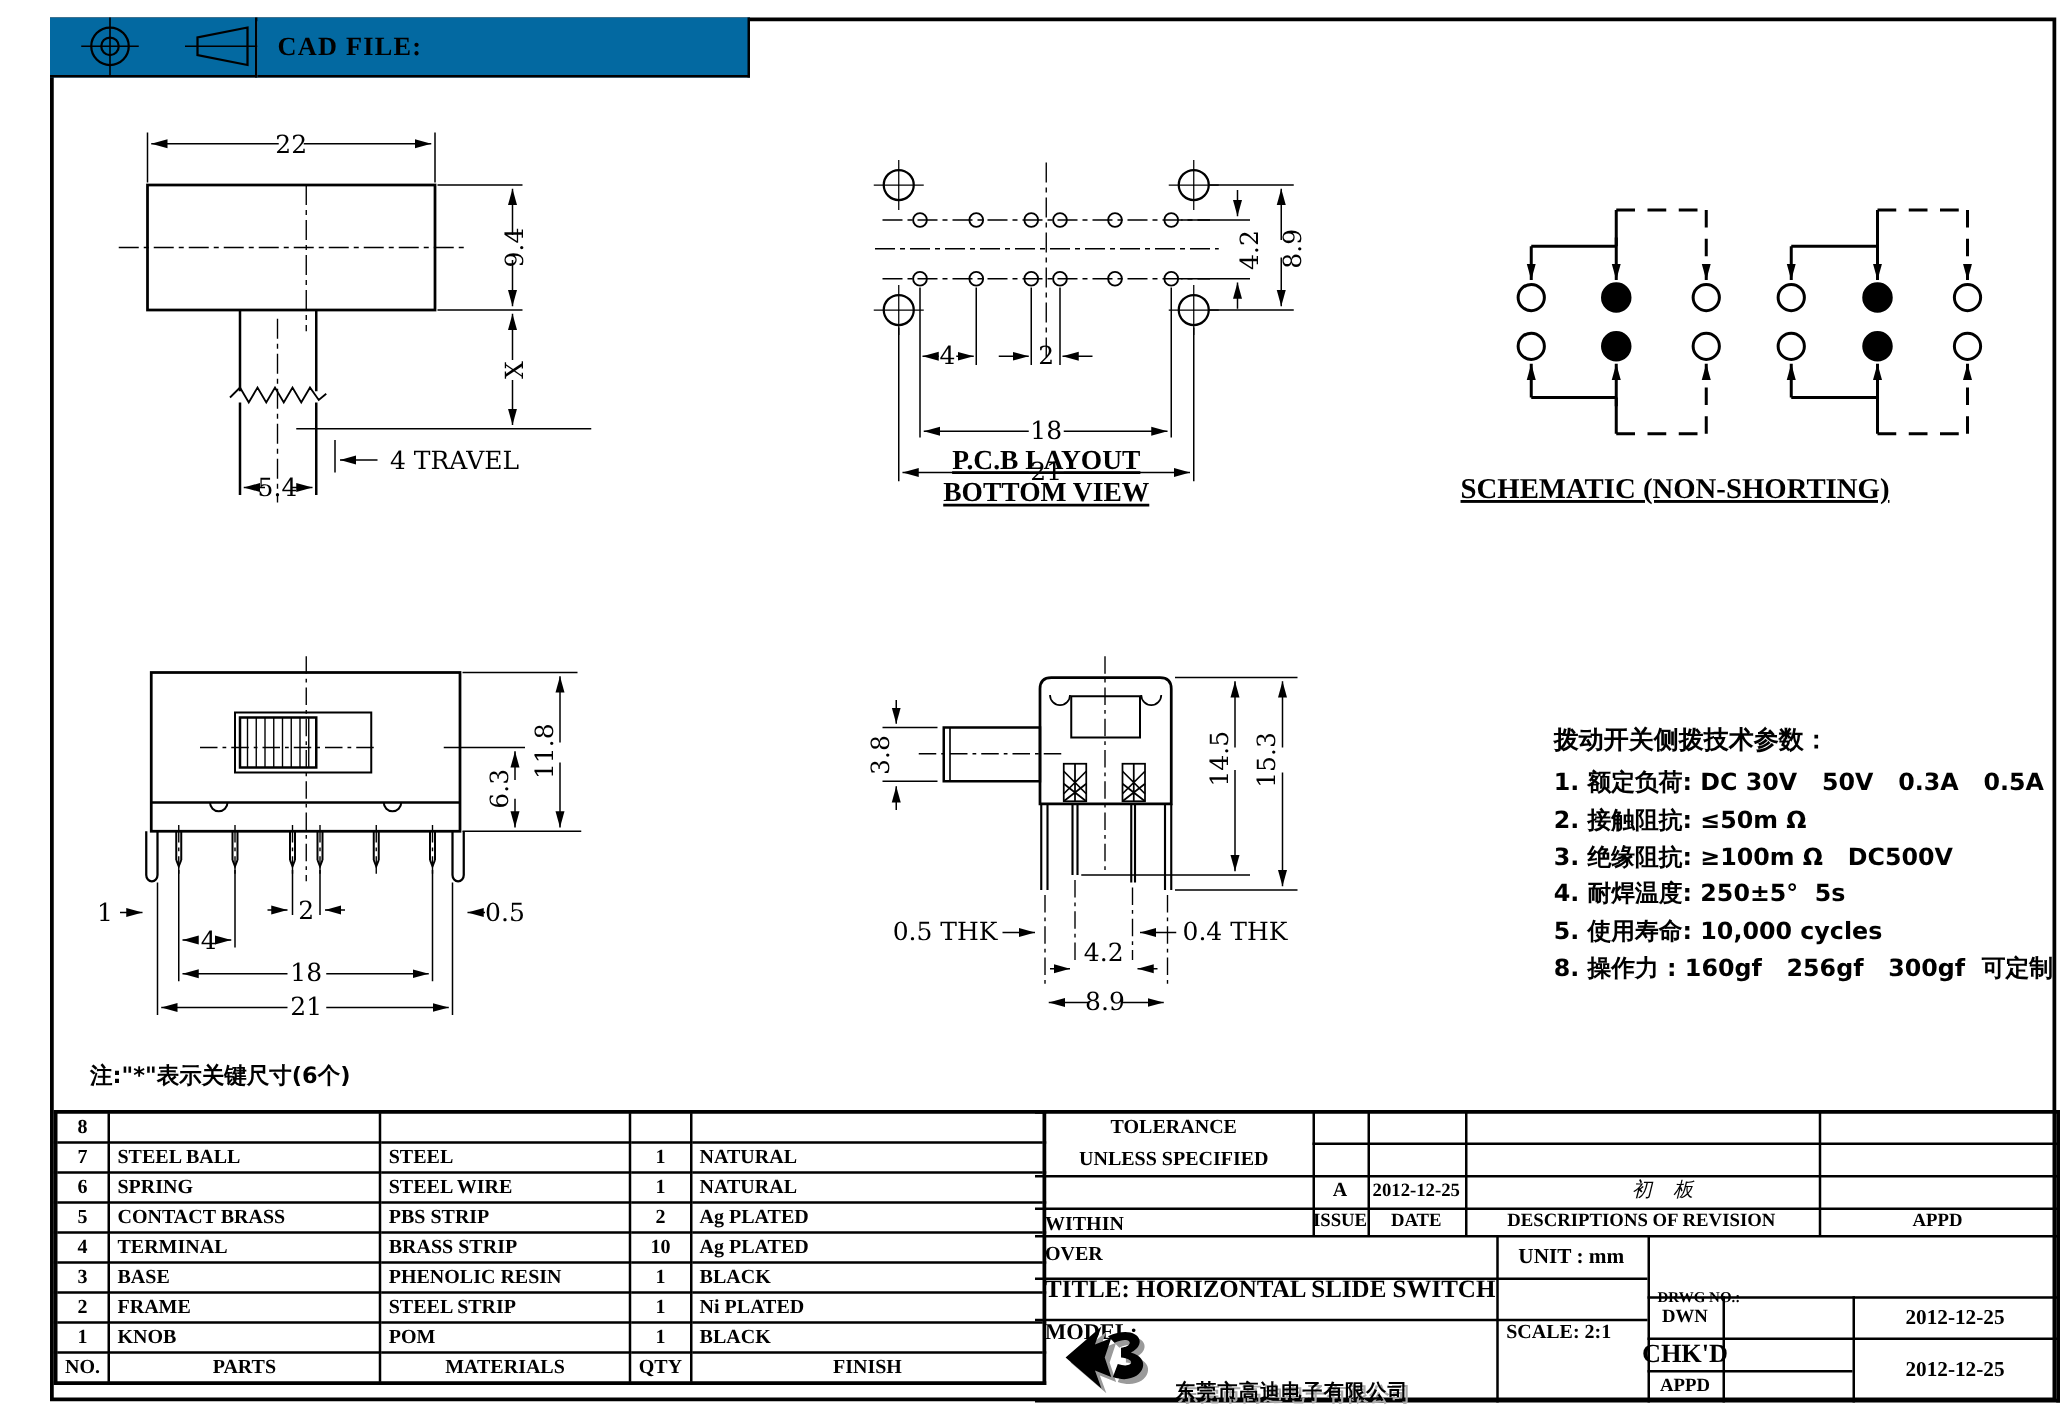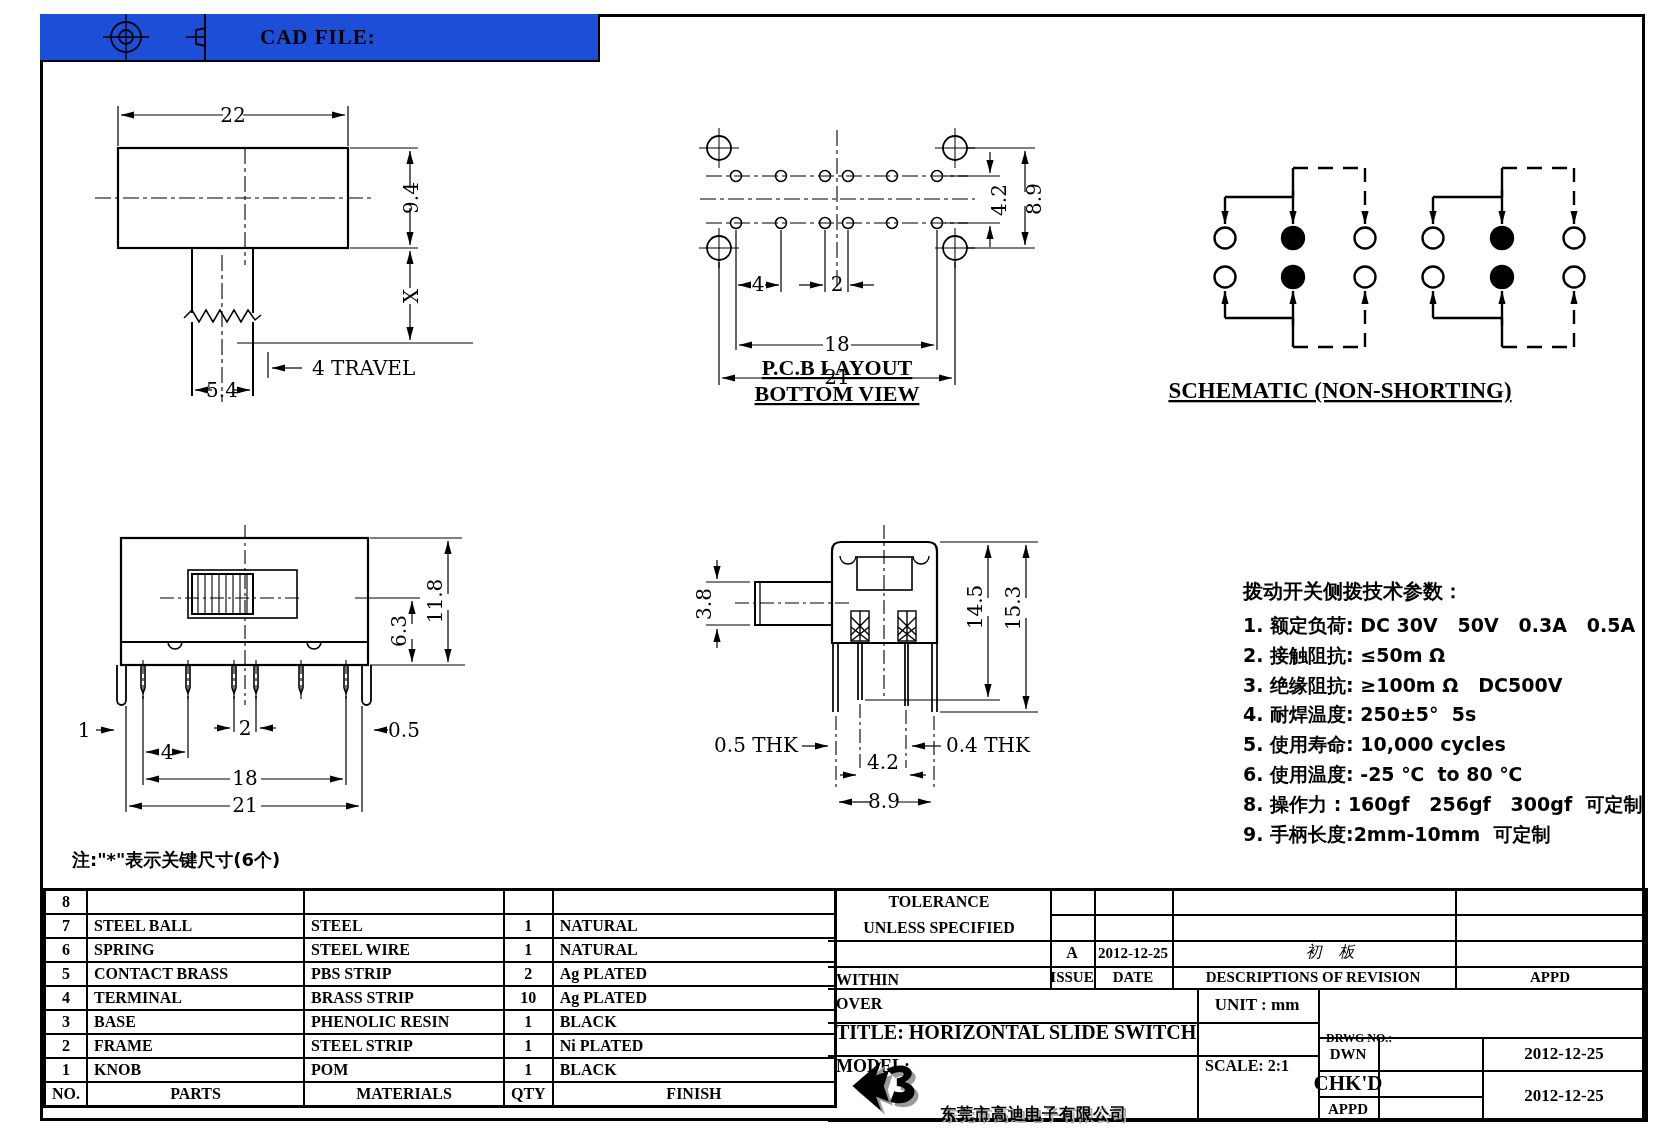--- a/index.html
+++ b/index.html
@@ -1,21 +1,21 @@
 <!DOCTYPE html>
 <html><head>
 <meta charset="utf-8">
 <style>
   html,body{margin:0;padding:0;background:#fff;}
   #page{position:relative;width:1653px;height:1139px;background:#fff;overflow:hidden;
         font-family:"Liberation Serif",serif;color:#000;}
   .sheet-border{position:absolute;left:40px;top:14px;width:1605px;height:1107px;
                 border:3px solid #000;box-sizing:border-box;}
   .hdr-box{position:absolute;top:14px;height:48px;border-right:2.5px solid #000;
-           border-bottom:2.5px solid #000;box-sizing:border-box;background:#1d4ed8;padding-left:38px;}
+           border-bottom:2.5px solid #000;box-sizing:border-box;background:#0369a1;}
   .cadfile{line-height:46px;padding-left:16px;font-weight:bold;font-size:21px;letter-spacing:1px;}
   svg{position:absolute;overflow:visible;}
   svg text{font-family:"DejaVu Serif",serif;fill:#000;}
   .dim{font-size:20px;}
   .viewlabel{font-size:22px;font-weight:bold;text-decoration:underline;font-family:"Liberation Serif",serif;}
   .schlabel{font-size:23px;font-weight:bold;text-decoration:underline;font-family:"Liberation Serif",serif;}
   .note{position:absolute;left:72px;top:848px;font-weight:bold;font-size:18px;font-family:"DejaVu Sans",sans-serif;}
   .specs{position:absolute;left:1243px;top:578px;width:402px;font-family:"DejaVu Sans",sans-serif;font-weight:bold;}
   .specs .t{font-size:20px;margin-bottom:8px;}
   .specs ol{list-style:none;margin:0;padding:0;}
@@ -302,23 +302,21 @@
   </svg>
 
   <div class="specs">
     <div class="t">拨动开关侧拨技术参数：</div>
     <ol>
       <li>1. 额定负荷: DC 30V   50V   0.3A   0.5A</li>
       <li>2. 接触阻抗: ≤50m Ω</li>
       <li>3. 绝缘阻抗: ≥100m Ω   DC500V</li>
       <li>4. 耐焊温度: 250±5°  5s</li>
       <li>5. 使用寿命: 10,000 cycles</li>
-      <li>6. 使用温度: -25 ℃  to 80 ℃</li>
       <li>8. 操作力 : 160gf   256gf   300gf  可定制</li>
-      <li>9. 手柄长度:2mm-10mm  可定制</li>
     </ol>
   </div>
 
   <div class="note">注:"*"表示关键尺寸(6个)</div>
 
   <table class="parts">
     <colgroup>
         <col style="width:37px">
         <col style="width:217px">
         <col style="width:200px">

